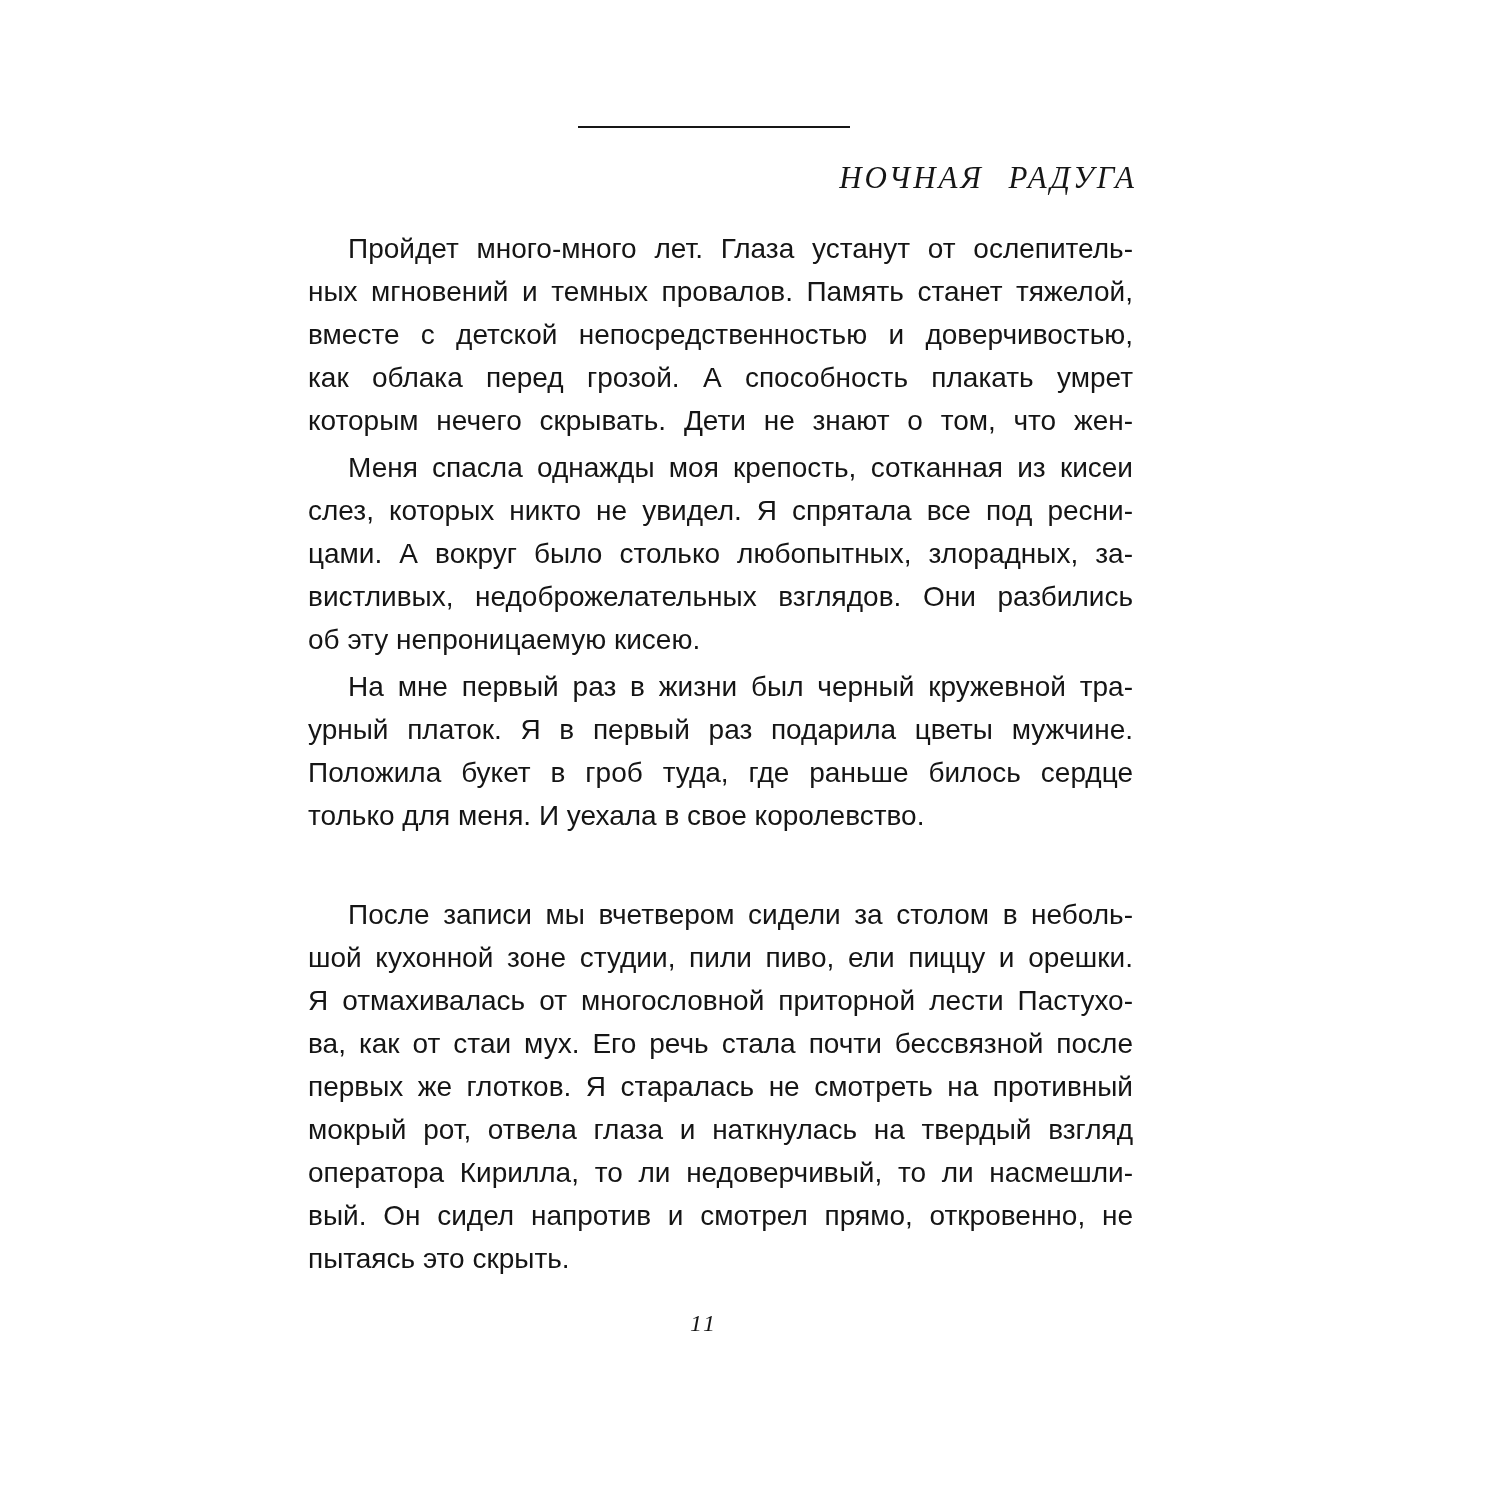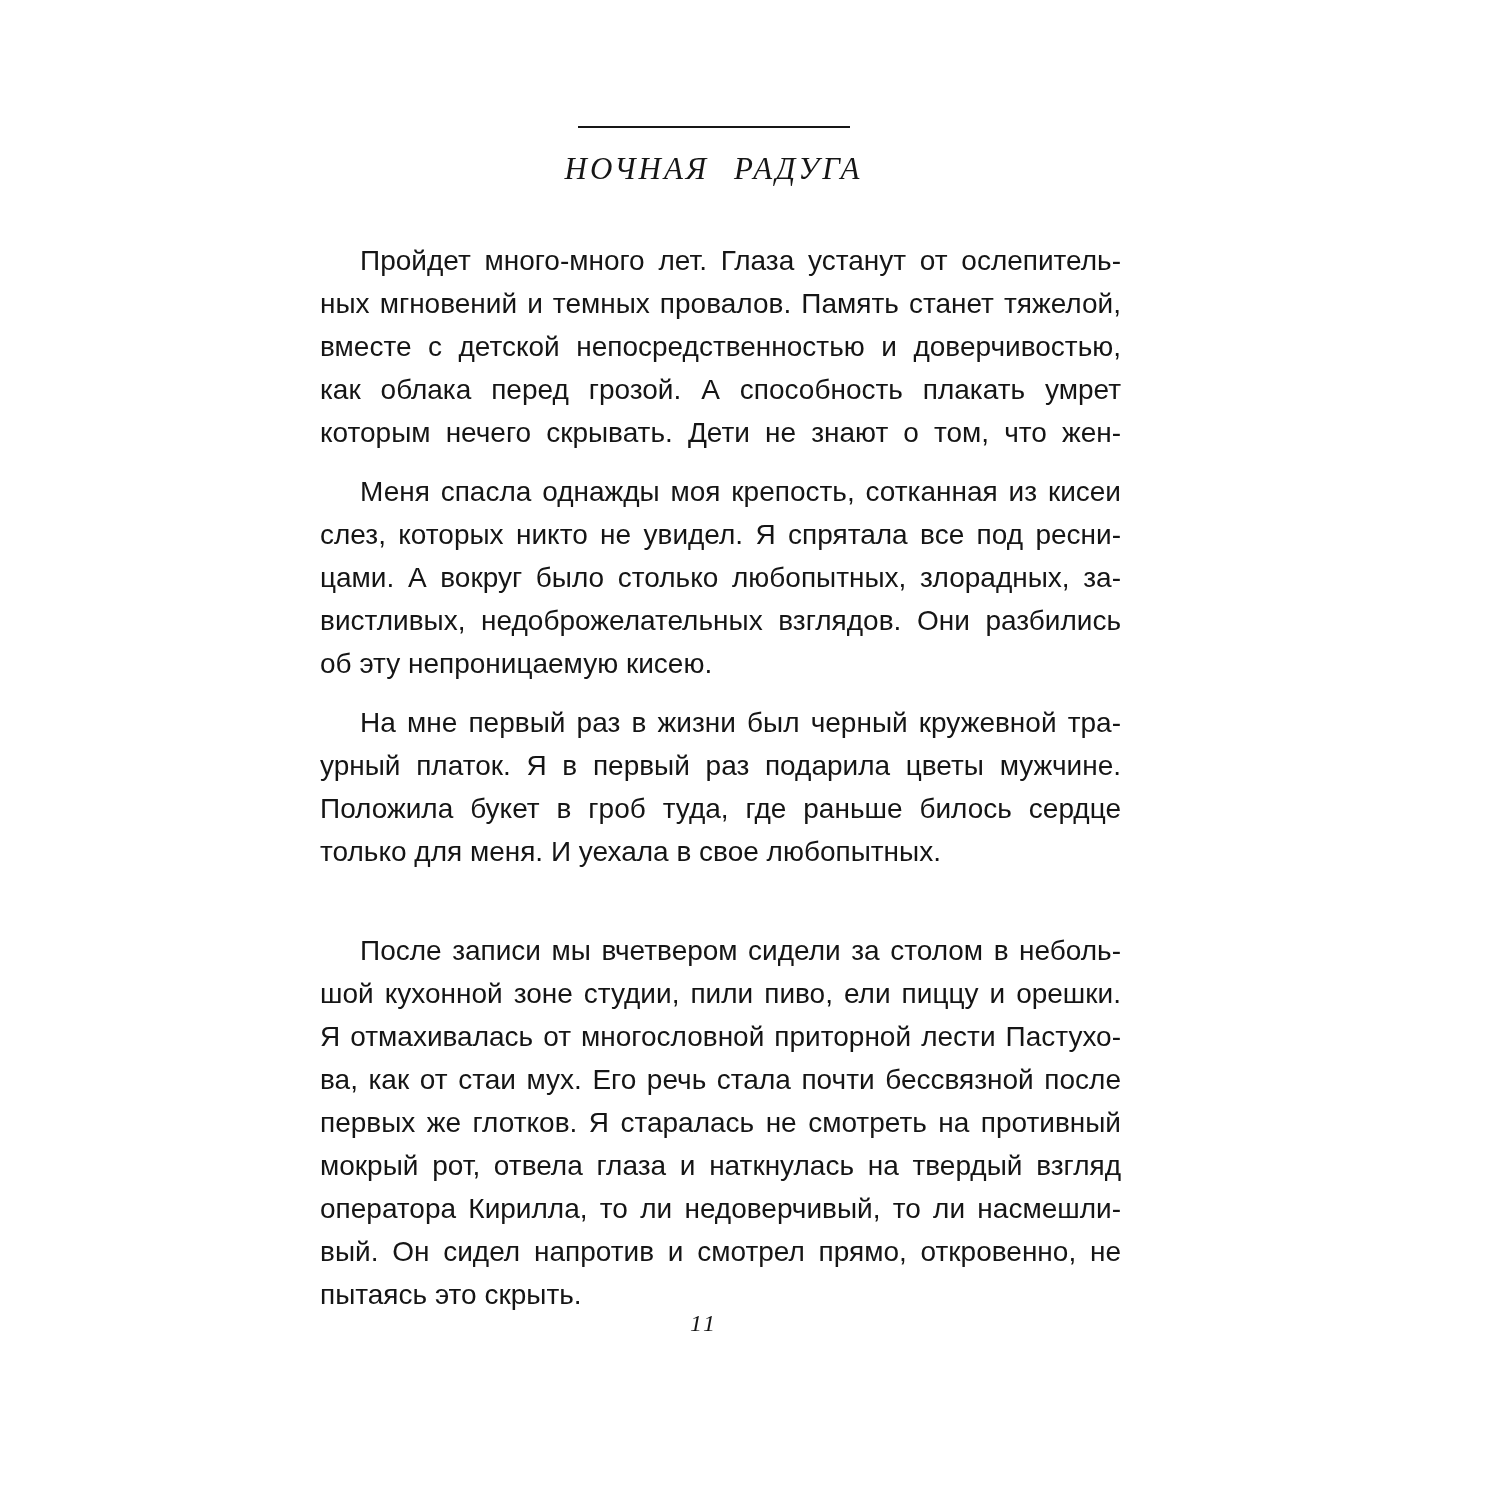--- a/index.html
+++ b/index.html
@@ -24,40 +24,41 @@
   }
   .header-rule {
     display: inline-block;
     width: 272px;
     height: 2px;
     background: #161616;
     vertical-align: top;
     margin-left: -14px;
   }
   .running-head {
-    margin-top: 7px;
+    margin-top: 16px;
     font-family: "Liberation Serif", "DejaVu Serif", serif;
     font-style: italic;
     font-size: 31px;
     letter-spacing: 3px;
     word-spacing: 14px;
     color: #161616;
     margin-left: -14px;
+    text-align: right;
   }
   .body-text {
     position: absolute;
     top: 223px;
     left: 304px;
     width: 833px;
     font-family: "Liberation Sans", "DejaVu Sans", sans-serif;
     font-size: 28px;
     line-height: 43px;
     color: #151515;
   }
-  .paragraph { margin: 16px; }
+  .paragraph { margin: 4px; }
   .paragraph.section-break { margin-top: 56px; }
   .line {
     text-align: justify;
     text-align-last: justify;
     white-space: normal;
   }
   .line.first { text-indent: 40px; }
   .line.last  { text-align-last: left; }
   .page-number {
     position: absolute;
@@ -94,21 +95,21 @@
         <div class="line first">Меня спасла однажды моя крепость, сотканная из кисеи</div>
         <div class="line">слез, которых никто не увидел. Я спрятала все под ресни-</div>
         <div class="line">цами. А вокруг было столько любопытных, злорадных, за-</div>
         <div class="line">вистливых, недоброжелательных взглядов. Они разбились</div>
         <div class="line last">об эту непроницаемую кисею.</div>
       </div>
       <div class="paragraph">
         <div class="line first">На мне первый раз в жизни был черный кружевной тра-</div>
         <div class="line">урный платок. Я в первый раз подарила цветы мужчине.</div>
         <div class="line">Положила букет в гроб туда, где раньше билось сердце</div>
-        <div class="line last">только для меня. И уехала в свое любопытных.</div>
+        <div class="line last">только для меня. И уехала в свое королевство.</div>
       </div>
       <div class="paragraph section-break">
         <div class="line first">После записи мы вчетвером сидели за столом в неболь-</div>
         <div class="line">шой кухонной зоне студии, пили пиво, ели пиццу и орешки.</div>
         <div class="line">Я отмахивалась от многословной приторной лести Пастухо-</div>
         <div class="line">ва, как от стаи мух. Его речь стала почти бессвязной после</div>
         <div class="line">первых же глотков. Я старалась не смотреть на противный</div>
         <div class="line">мокрый рот, отвела глаза и наткнулась на твердый взгляд</div>
         <div class="line">оператора Кирилла, то ли недоверчивый, то ли насмешли-</div>
         <div class="line">вый. Он сидел напротив и смотрел прямо, откровенно, не</div>

